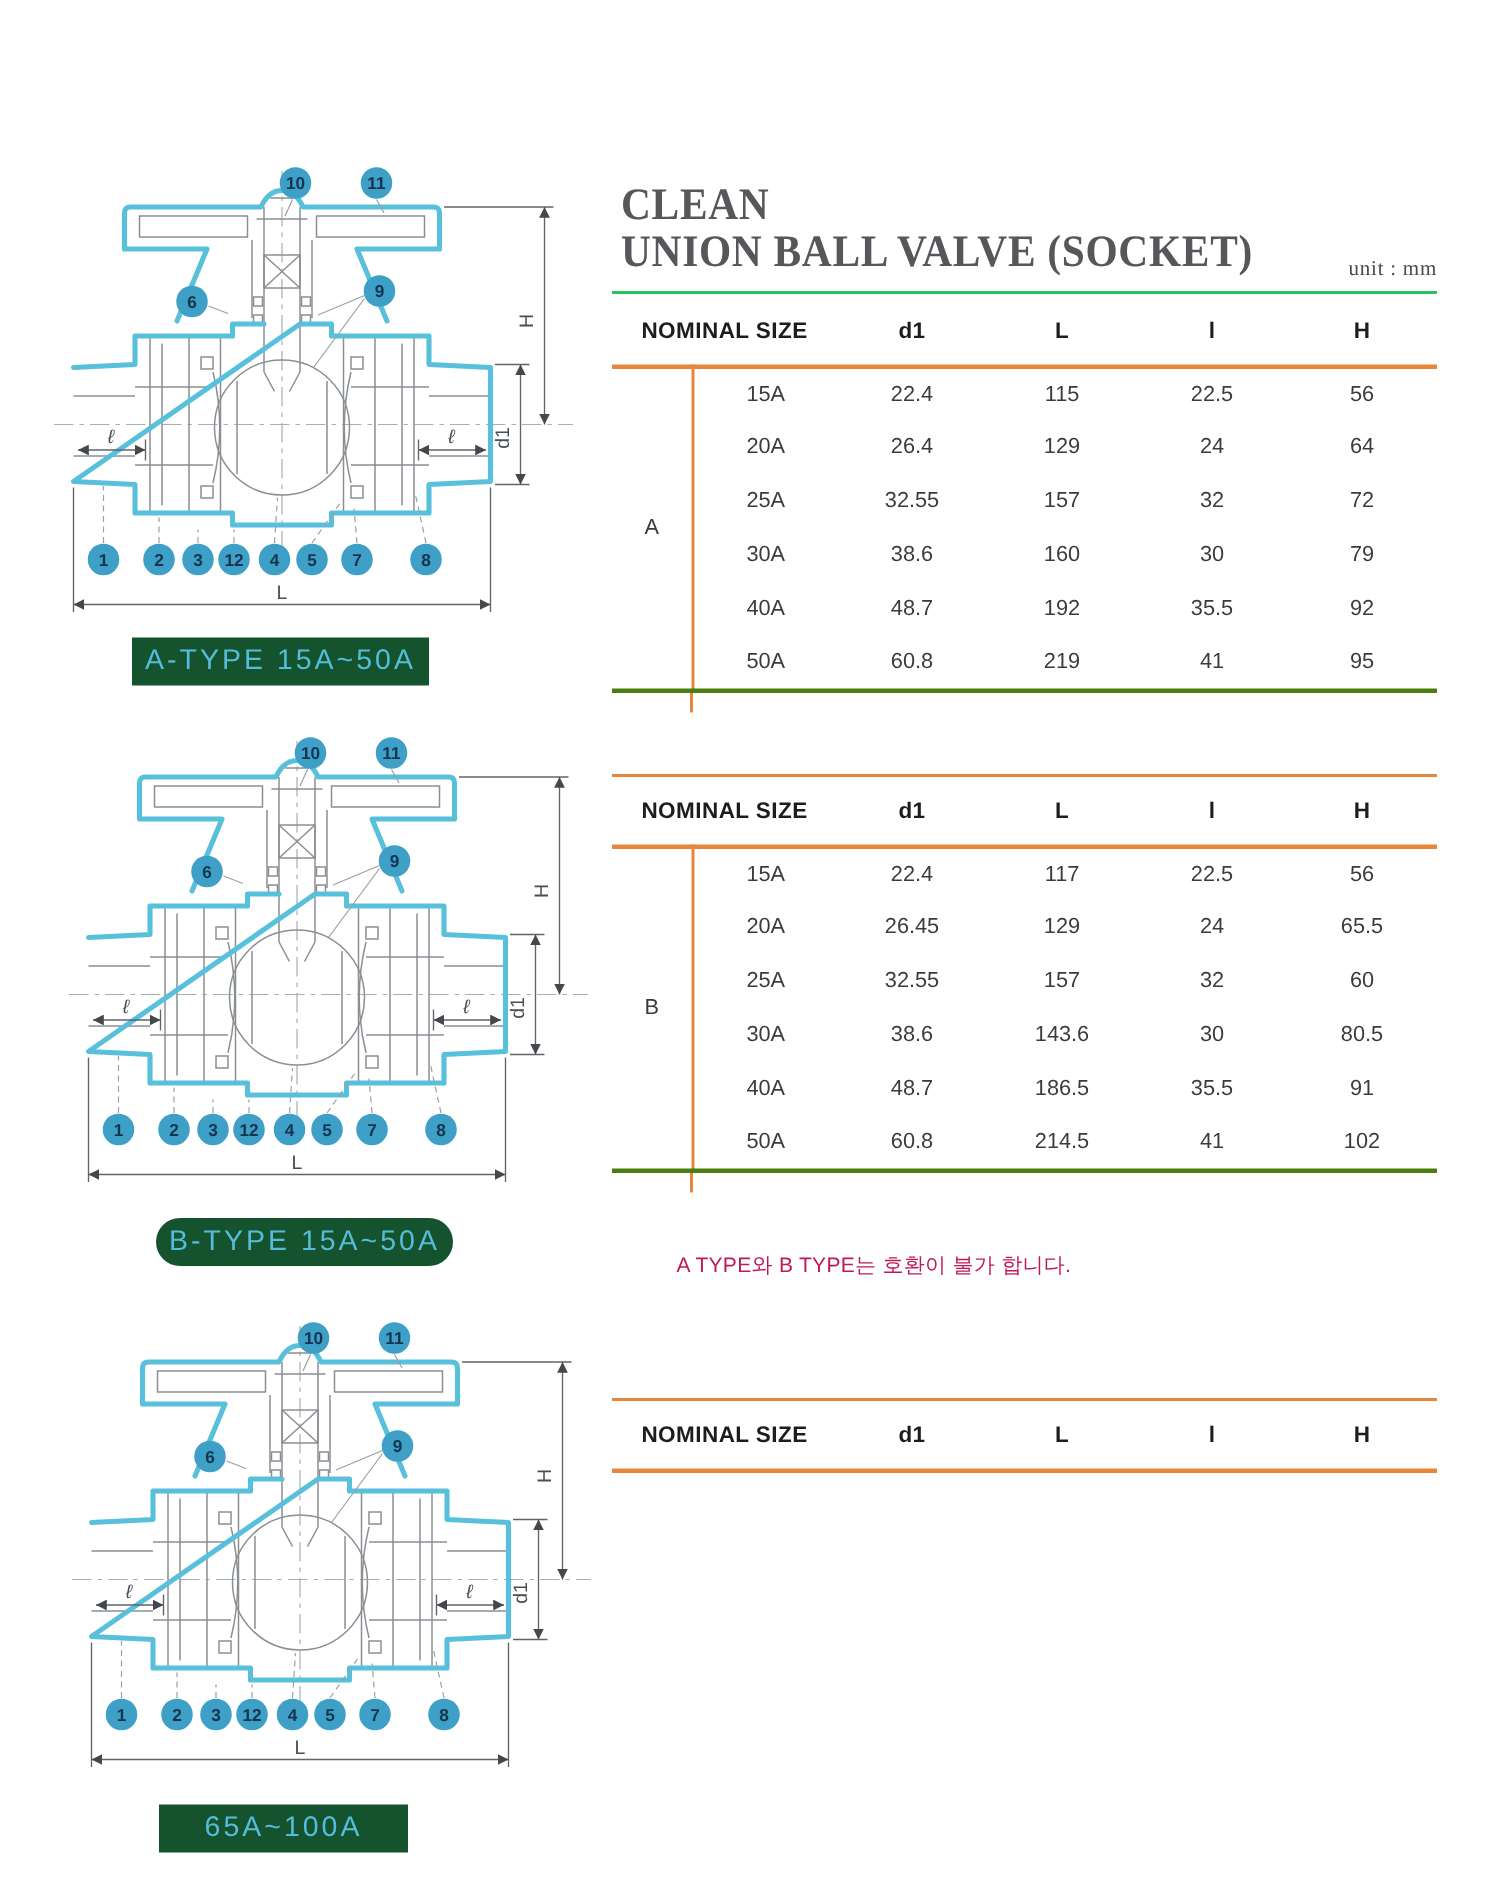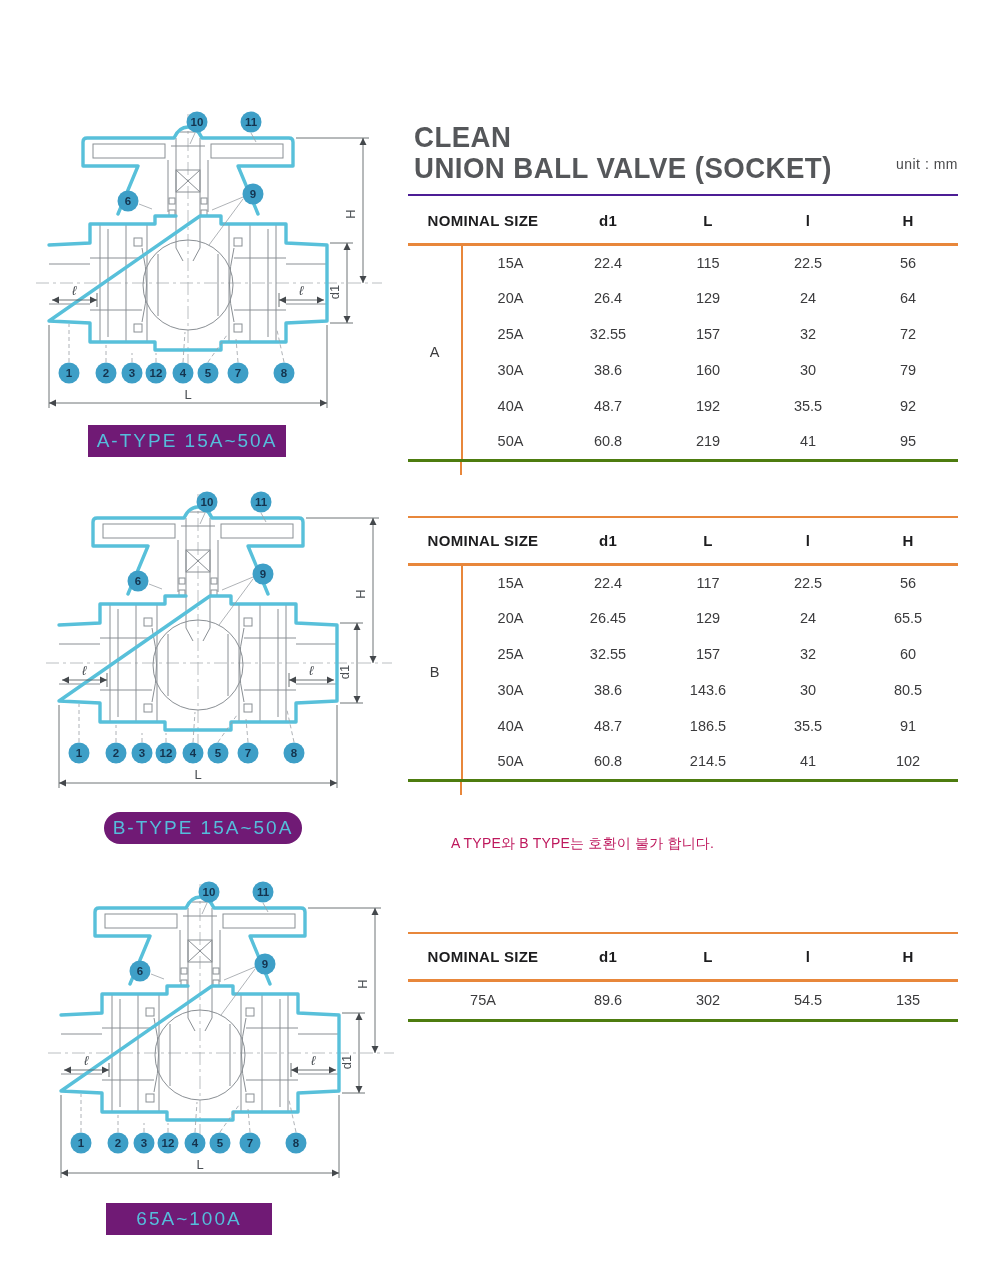--- a/index.html
+++ b/index.html
@@ -12,41 +12,42 @@
   }
 
   
   .diagram-slot { position:absolute; }
   #diag-a { left:30px;  top:98px;  }
   #diag-b { left:40px;  top:478px; }
   #diag-c { left:42px;  top:868px; }
 
   .caption {
     position:absolute; height:32px; line-height:32px;
-    background:#701a75; color:#55BDDB;
+    background:#14532d; color:#55BDDB;
     font-size:19px; letter-spacing:2px; text-align:center;
   }
   #cap-a { left:88px;  top:425px;  width:198px; }
   #cap-b { left:104px; top:812px;  width:198px;border-radius:16px; }
   #cap-c { left:106px; top:1203px; width:166px; }
 
   
   .title-block {
     position:absolute; left:408px; top:118px; width:550px; height:78px;
-    border-bottom:2px solid #4c1d95;
+    border-bottom:2px solid #22c55e;
+    font-family:Liberation Serif, serif;
   }
   .title-lines {
     position:absolute; left:6px; top:4px;
     color:#55575A; font-weight:bold; font-size:30px; line-height:1.02;
     letter-spacing:.5px;
     transform:scaleX(.92); transform-origin:left top;
     white-space:nowrap;
   }
   .unit-label {
-    position:absolute; right:0; bottom:22px;
+    position:absolute; right:0; bottom:6px;
     font-size:14px; color:#4A4A4C; letter-spacing:.5px;
   }
 
   .table-wrap { position:absolute; left:408px; width:550px; }
   #table-a { top:198px; }
   #table-b { top:516px; border-top:2px solid #E8873B; }
   #table-c { top:932px; border-top:2px solid #E8873B; }
 
   table.data-table {
     width:550px; table-layout:fixed; border-collapse:collapse;
@@ -635,22 +636,15 @@
       <thead>
         <tr>
           <th colspan="2">NOMINAL SIZE</th>
           <th>d1</th>
           <th>L</th>
           <th>l</th>
           <th>H</th>
         </tr>
       </thead>
       <tbody>
-        <tr>
-          <td colspan="2">75A</td>
-          <td>89.6</td>
-          <td>302</td>
-          <td>54.5</td>
-          <td>135</td>
-        </tr>
       </tbody>
     </table>
 </div>
 
 </body></html>

